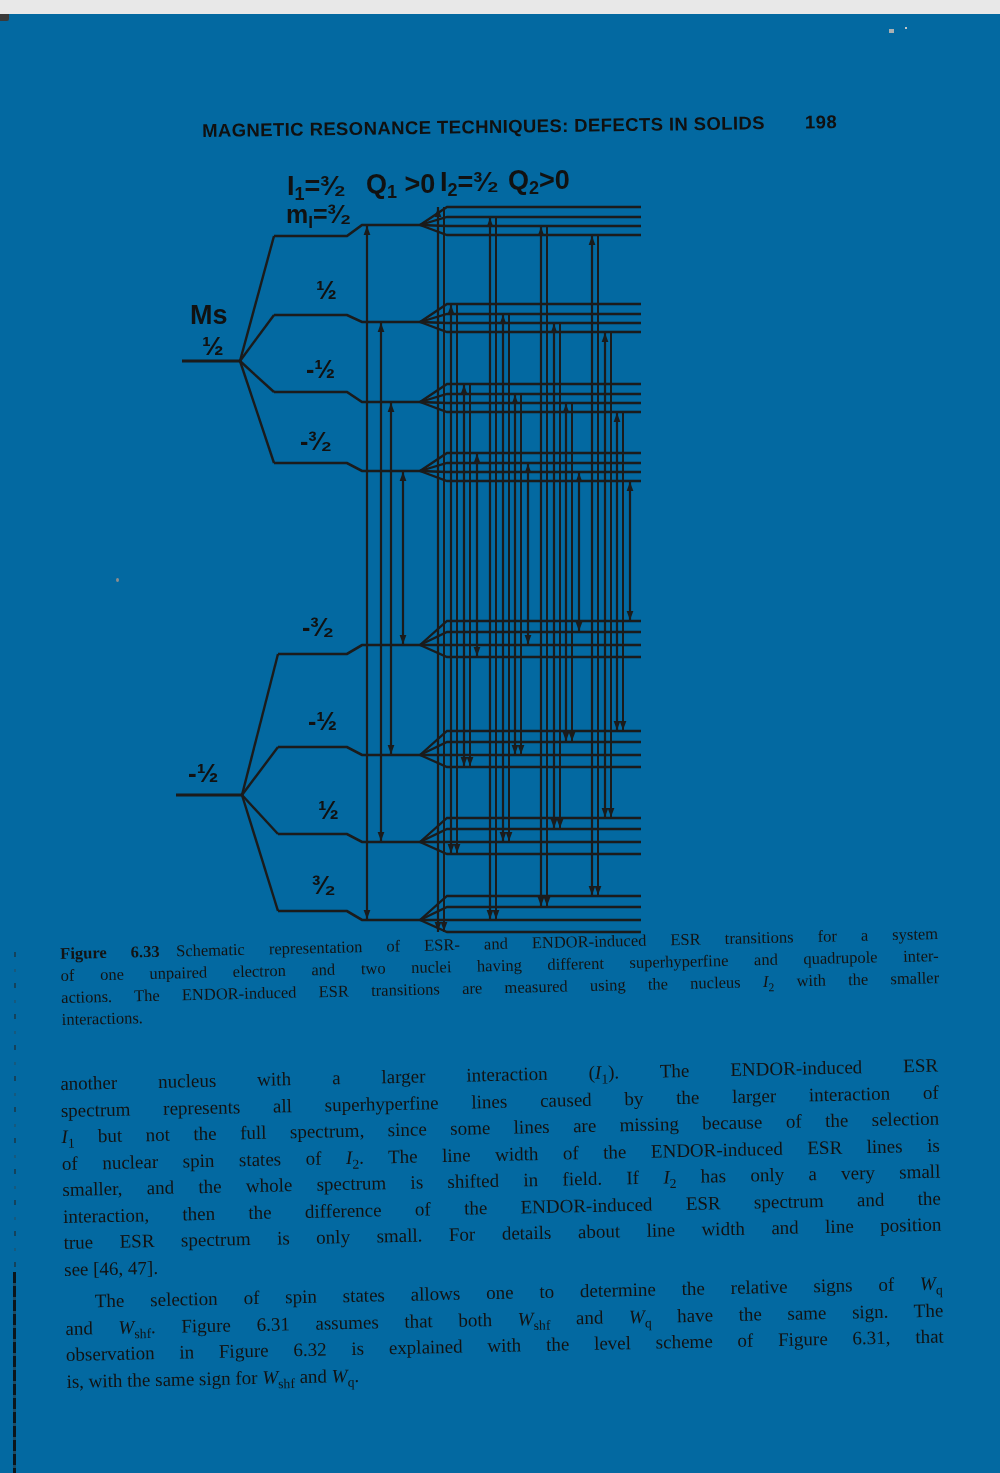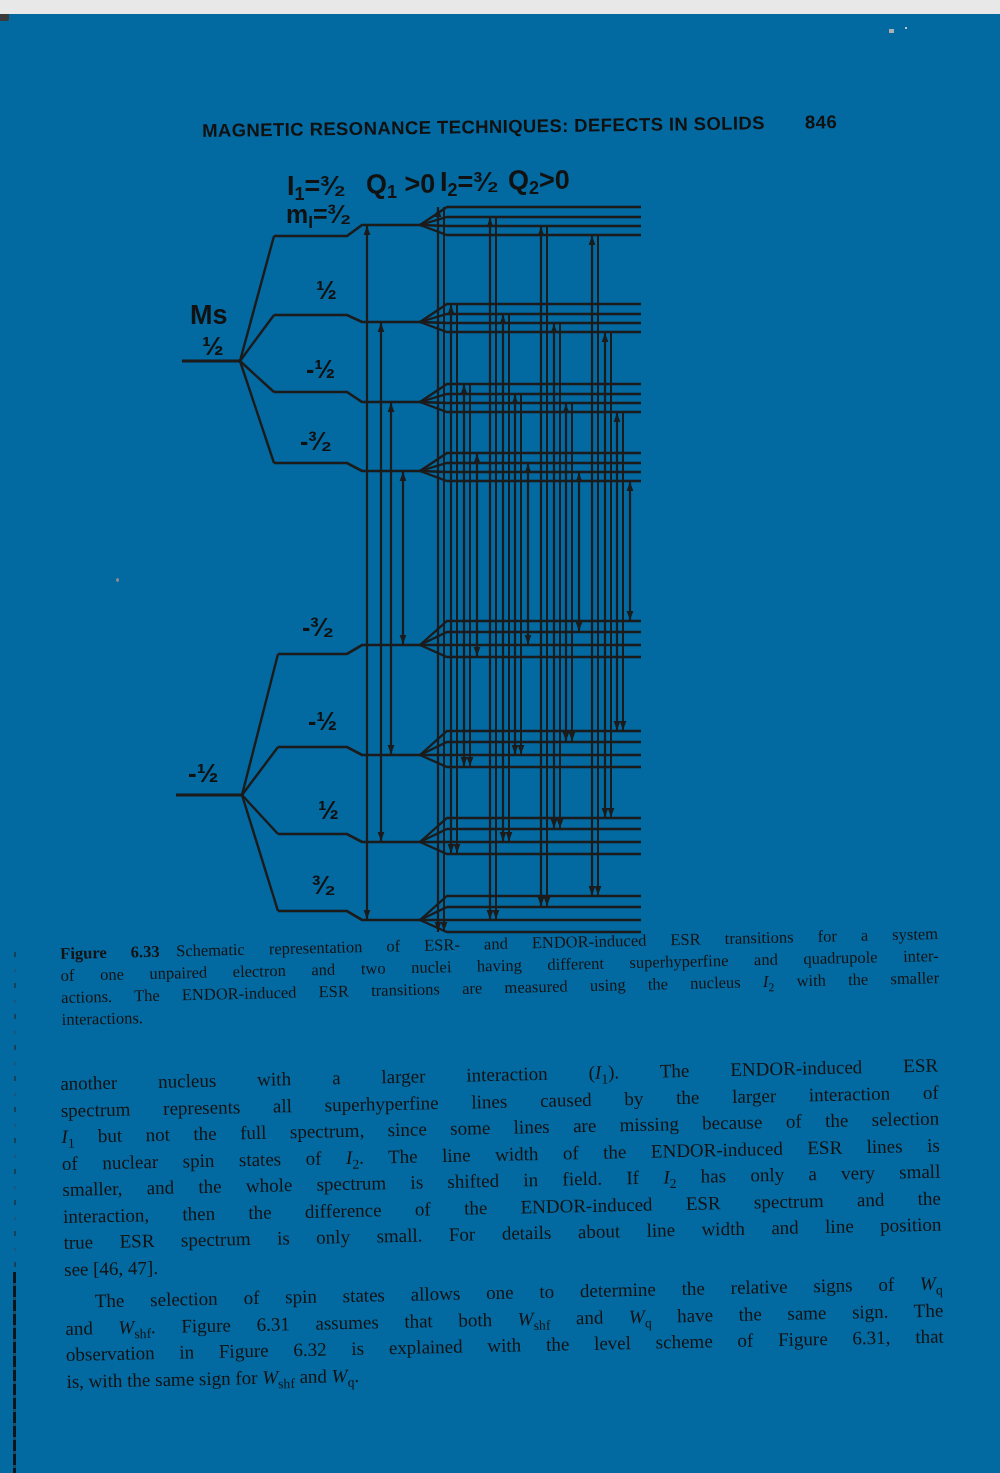--- a/index.html
+++ b/index.html
@@ -50,21 +50,21 @@
     background:repeating-linear-gradient(180deg, rgba(12,12,12,.9) 0 11px, rgba(50,50,50,.55) 11px 14px);
   }
 </style>
 </head>
 <body>
 
 <div class="page">
 
   <div class="running-head">
     <span>MAGNETIC RESONANCE TECHNIQUES: DEFECTS IN SOLIDS</span>
-    <span>846</span>
+    <span>198</span>
   </div>
 
   <svg id="diagram" class="diagram-svg" width="1000" height="945" viewBox="0 0 1000 945">
       <g>
         <line x1="182" y1="347" x2="240" y2="347" stroke="#1b1b1b" stroke-width="2.8"></line>
         <line x1="240" y1="347" x2="274" y2="222" stroke="#1b1b1b" stroke-width="2.4"></line>
         <polyline points="274,222 347,222 362,211 420,211" fill="none" stroke="#1b1b1b" stroke-width="2.7"></polyline>
         <polyline points="420,211 447,193 641,193" fill="none" stroke="#1b1b1b" stroke-width="2.3"></polyline>
         <polyline points="420,211 447,203 641,203" fill="none" stroke="#1b1b1b" stroke-width="2.3"></polyline>
         <polyline points="420,211 447,212 641,212" fill="none" stroke="#1b1b1b" stroke-width="2.3"></polyline>

